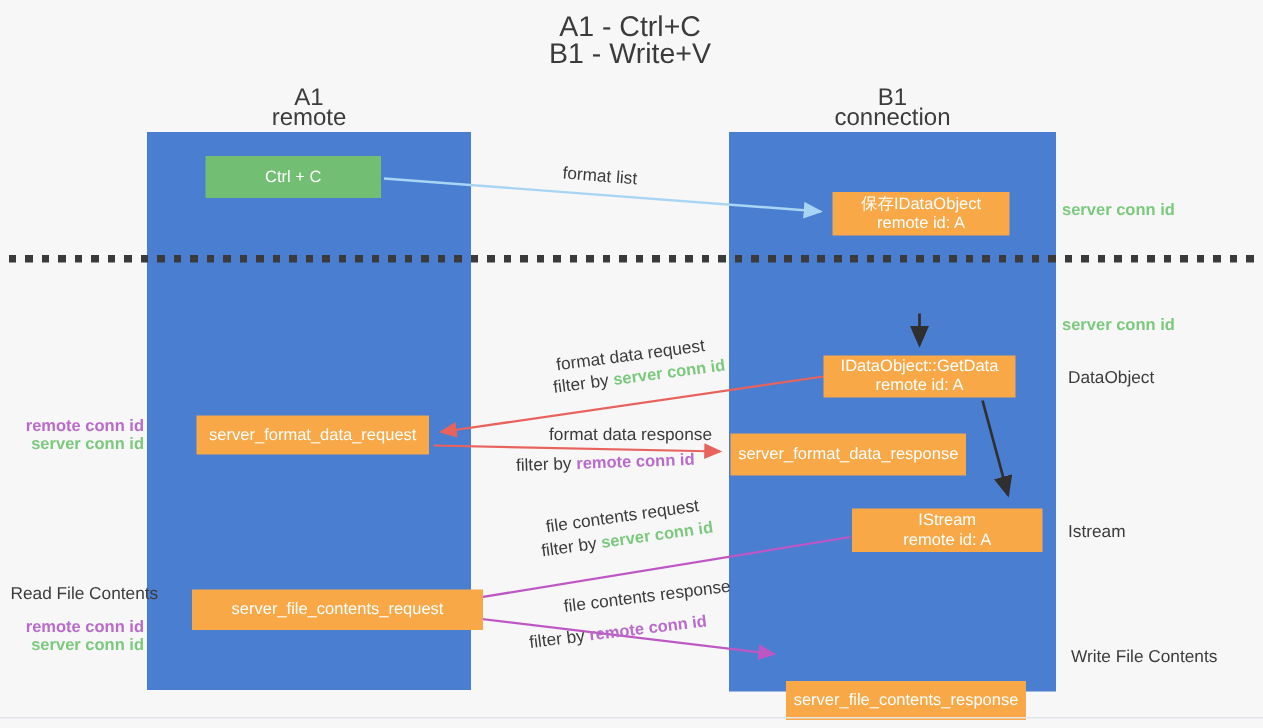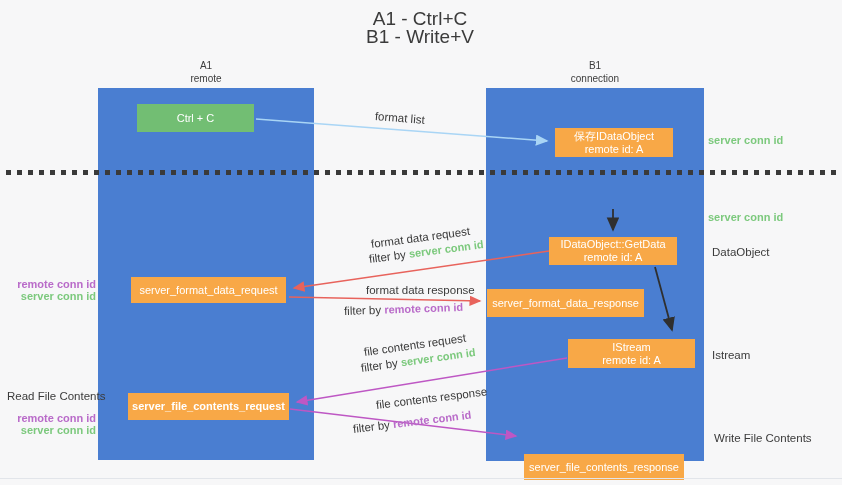--- a/index.html
+++ b/index.html
@@ -3,21 +3,21 @@
 <meta charset="utf-8">
 <style>
   * { margin:0; padding:0; box-sizing:border-box; }
   html,body { background:#f7f7f8; }
   .canvas{
     position:relative; width:842px; height:485px; background:#f7f7f8;
     font-family:"Liberation Sans", sans-serif; color:#3b3b3b; overflow:hidden;
   }
   .title{ position:absolute; left:330px; top:10px; width:180px; text-align:center;
           font-size:19px; line-height:18px; color:#3b3b3b;}
-  .lane-header{ position:absolute; text-align:center; font-size:10px; line-height:13px; color:#3c3c3c; width:120px;}
+  .lane-header{ position:absolute; text-align:center; font-size:16px; line-height:13px; color:#3c3c3c; width:120px;}
   .lane{ position:absolute; background:#4a7ed1; }
   .dotted-line{ position:absolute; left:6px; top:170px; width:830px; height:5px;
     background:repeating-linear-gradient(to right,#3a3a3a 0 5px, transparent 5px 11px); }
   .node{ position:absolute; color:#fff; display:flex; flex-direction:column;
          align-items:center; justify-content:center; text-align:right;
          font-size:11px; line-height:13px; white-space:nowrap; }
   .node.green{ background:#72be73; }
   .node.orange{ background:#f8a847; }
   .side-label{ position:absolute; font-size:11.5px; color:#3b3b3b; white-space:nowrap; }
   .conn-green{ color:#7cc97d; font-weight:bold; font-size:11px; }
@@ -97,21 +97,21 @@
 
   <div class="node orange" style="left:487px; top:289px; width:157px; height:28px;">
     <div>server_format_data_response</div>
   </div>
 
   <div class="node orange" style="left:568px; top:339px; width:127px; height:29px;">
     <div>IStream</div>
     <div>remote id: A</div>
   </div>
 
-  <div class="node orange" style="left:128px; top:393px; width:161px; height:27px;font-weight:bold;">
+  <div class="node orange" style="left:128px; top:393px; width:194px; height:27px;">
     <div>server_file_contents_request</div>
   </div>
 
   <div class="node orange" style="left:524px; top:426px; width:160px; height:26px;margin-top:28px;">
     <div>server_file_contents_response</div>
   </div>
 
   <div class="side-label conn-green" style="left:708px; top:134px;">server conn id</div>
   <div class="side-label conn-green" style="left:708px; top:211px;">server conn id</div>
   <div class="side-label" style="left:712px; top:246px;">DataObject</div>

